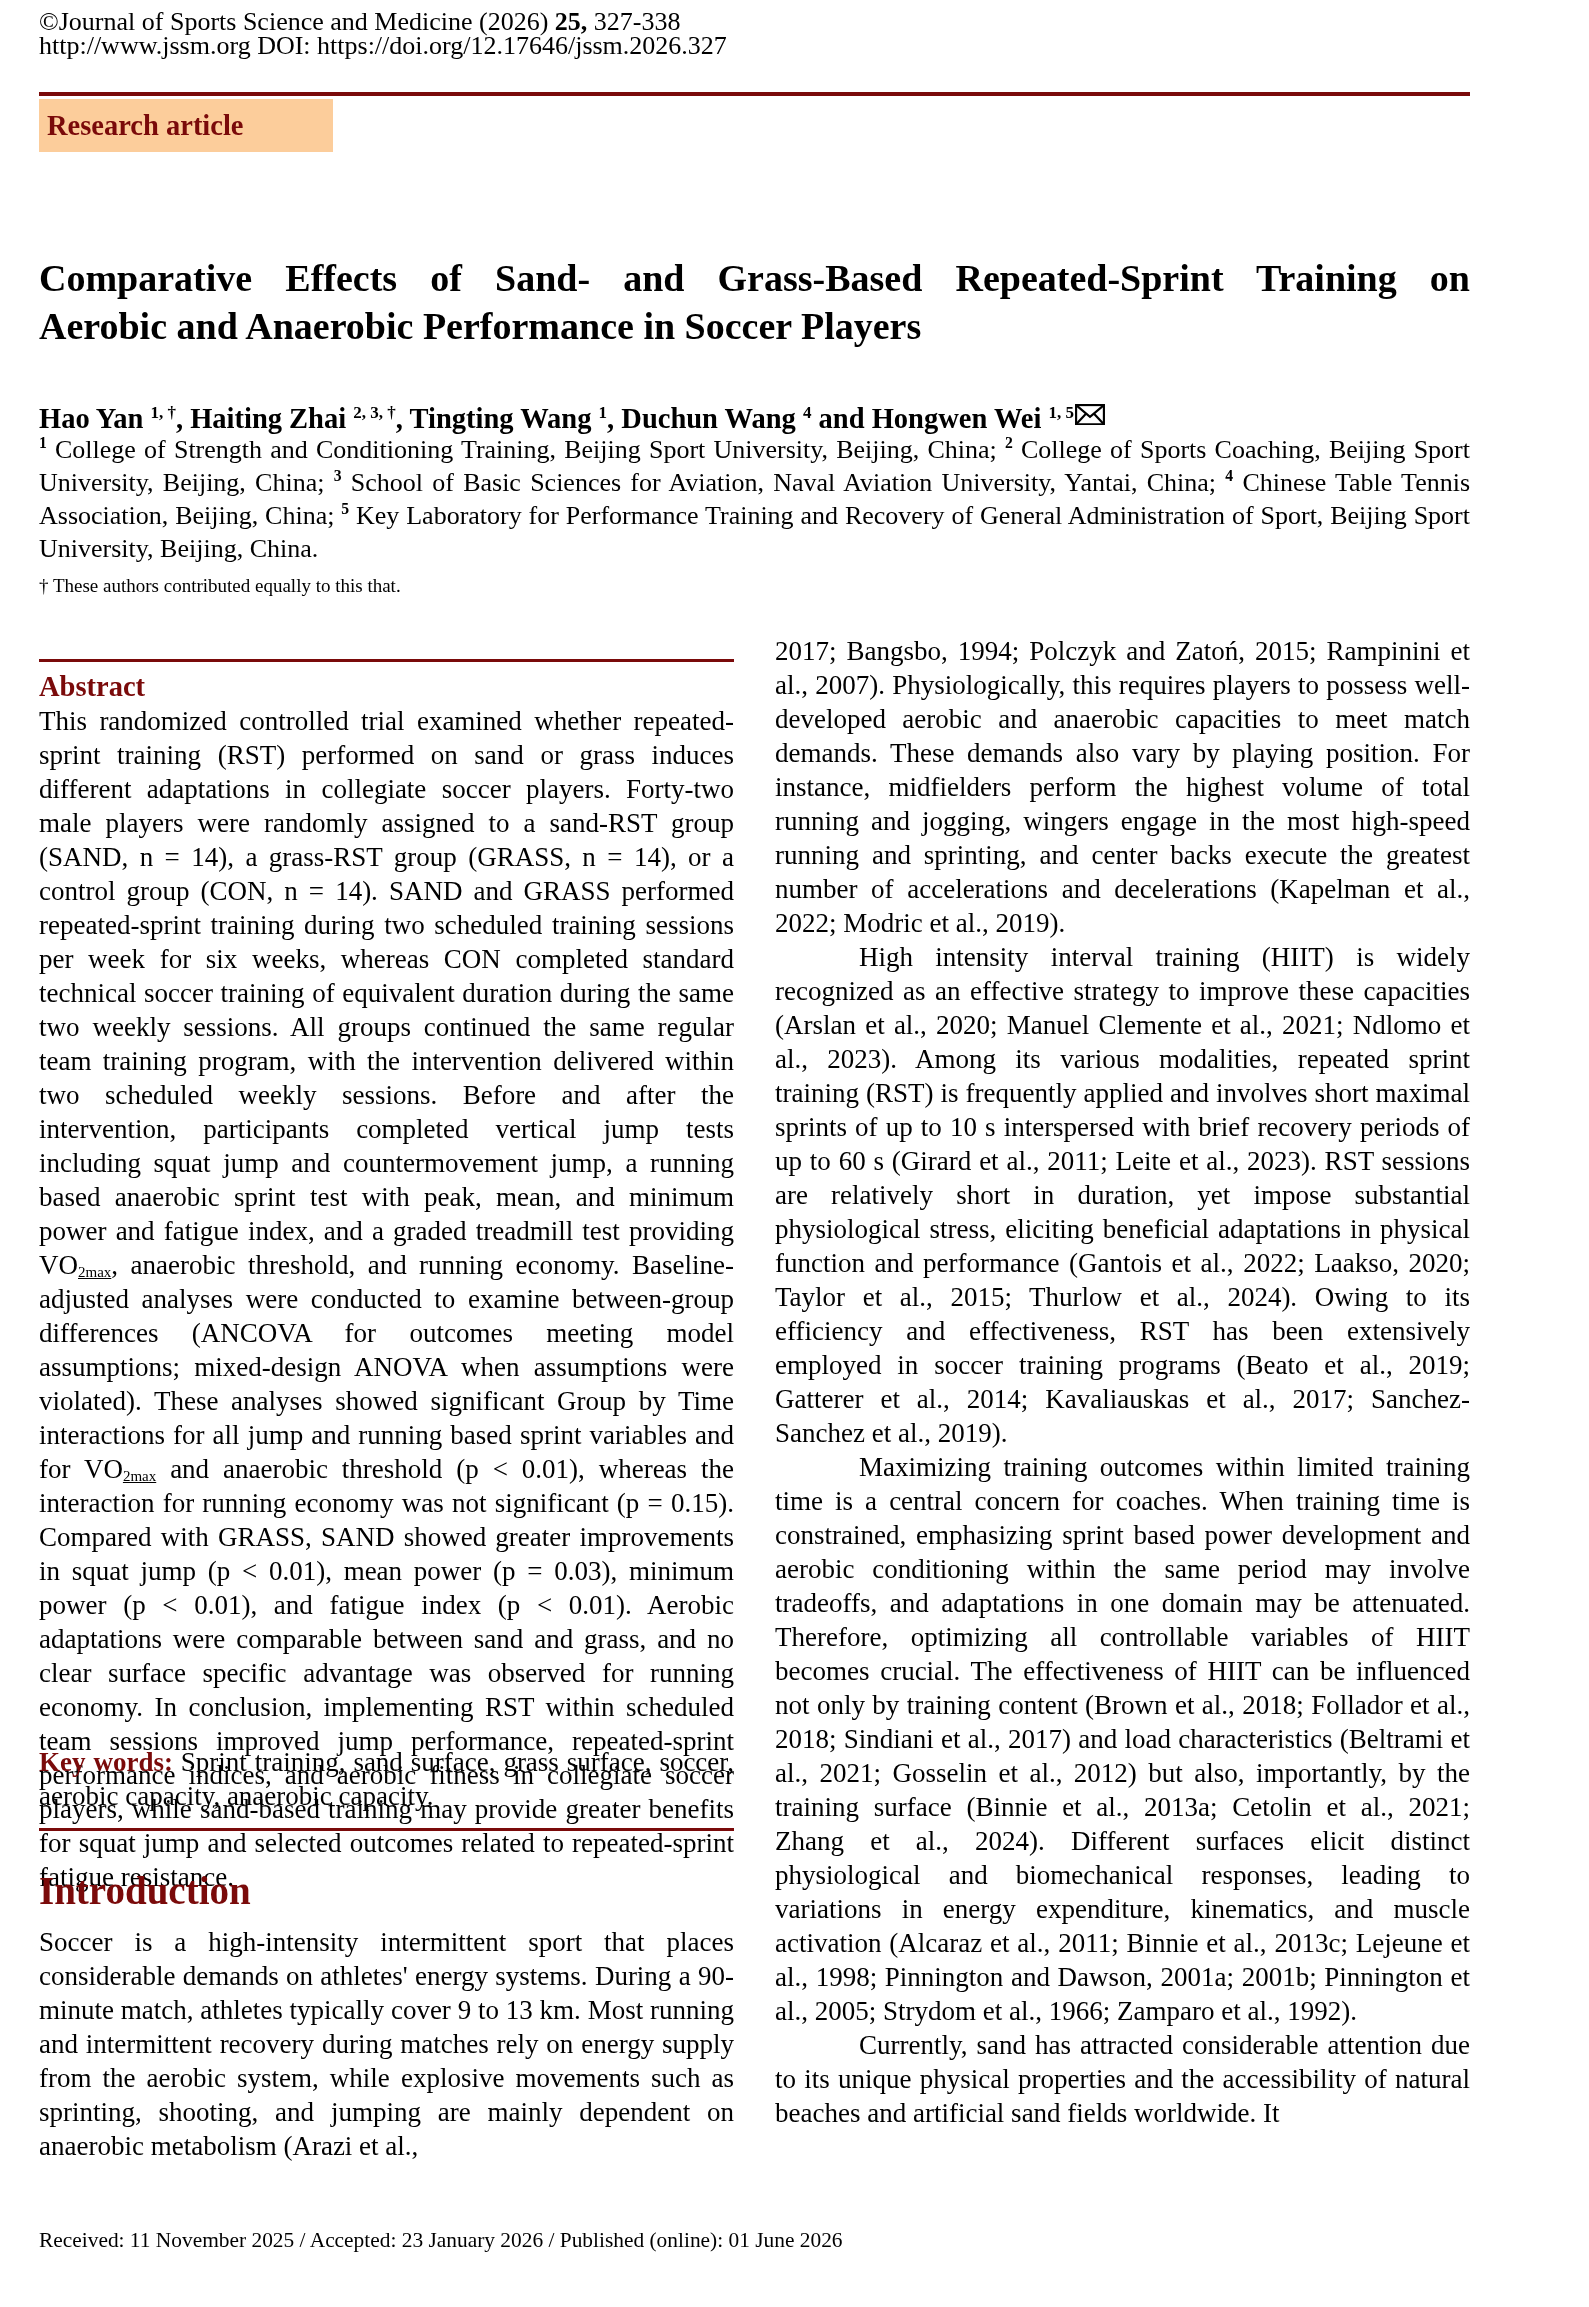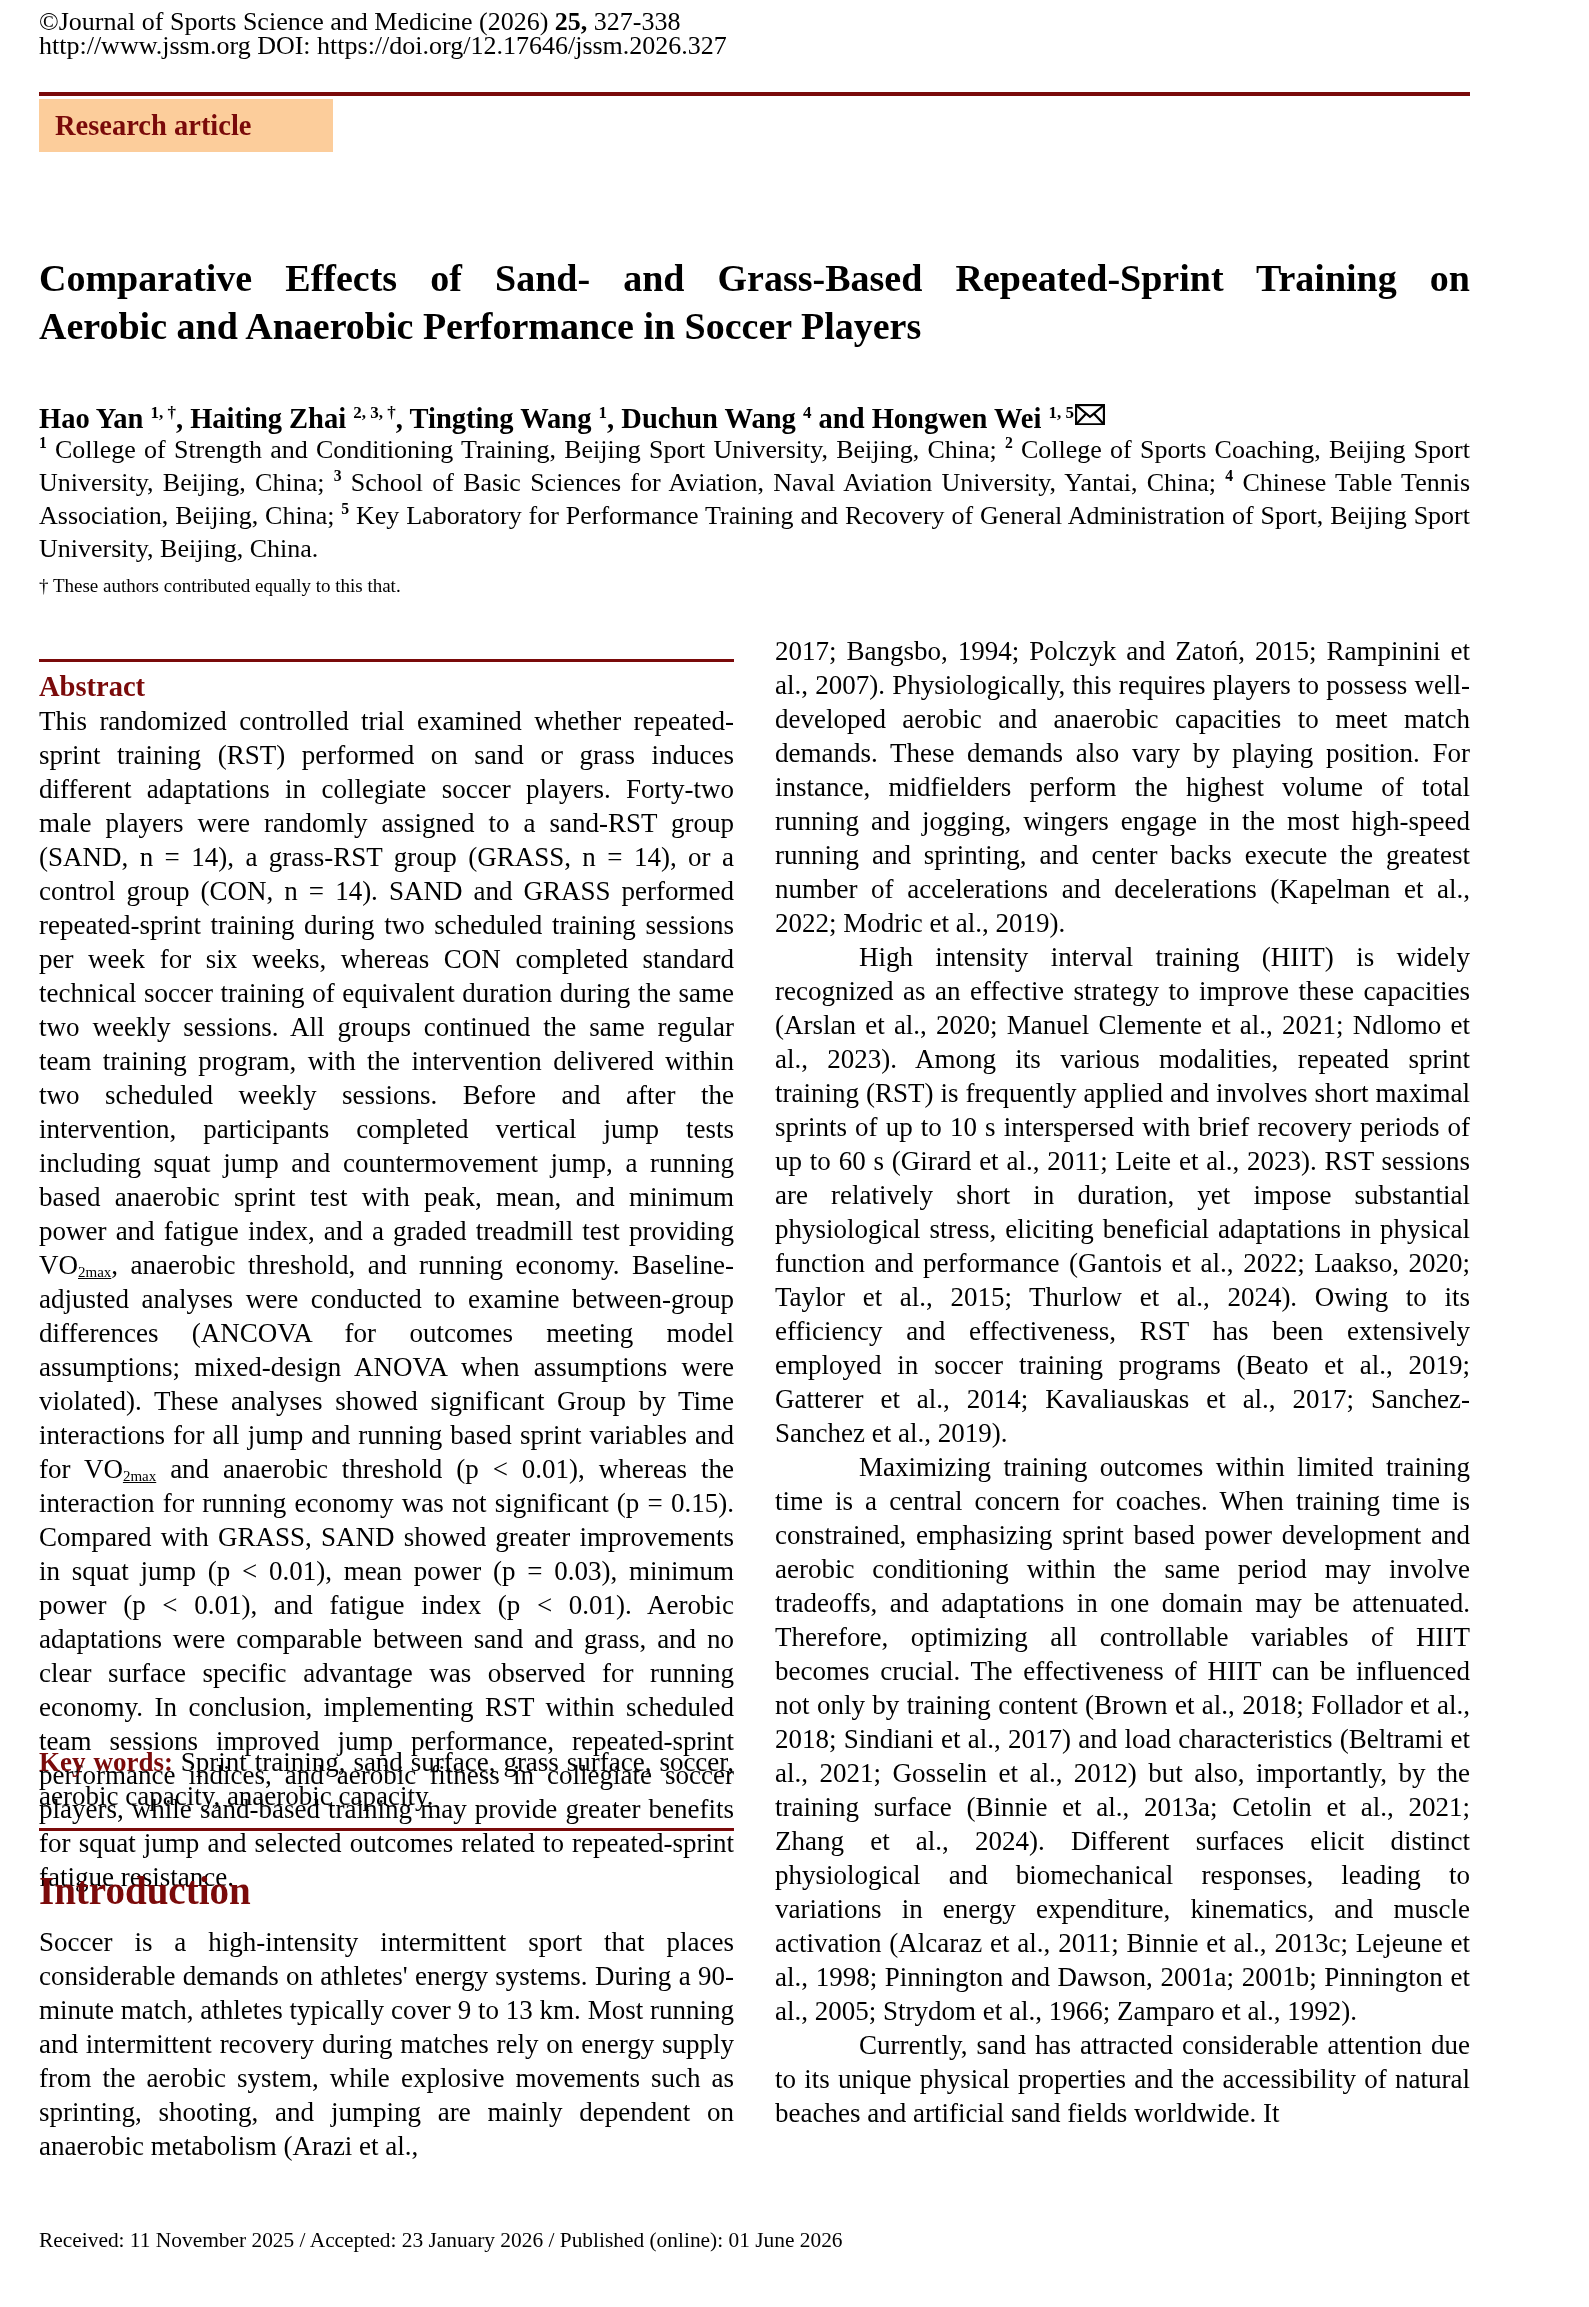--- a/index.html
+++ b/index.html
@@ -7,21 +7,21 @@
     width: 1590px; height: 2307px; position: relative; overflow: hidden;
     font-family: "Liberation Serif", "DejaVu Serif", serif; color: #000;
   }
   .journal-line {
     position: absolute; left: 39px; font-size: 26px; line-height: 24px; white-space: nowrap;
   }
   .journal-line b { font-weight: bold; }
   .rule { position: absolute; background: #7a0a0a; }
   .badge {
     position: absolute; left: 39px; top: 99px; width: 294px; height: 53px;
-    background: #fccd9b; box-sizing: border-box; padding-left: 16px;
+    background: #fccd9b; box-sizing: border-box; padding-left: 8px;
     display: flex; align-items: center;
   }
   .badge span { color: #7a0a0a; font-weight: bold; font-size: 28.5px; }
   .title {
     position: absolute; left: 39px; top: 254px; width: 1431px;
     font-weight: bold; font-size: 38px; line-height: 48px; text-align: justify;
     text-align-last: left; margin: 0;
   }
   .title .line1 { display: block; text-align: justify; text-align-last: justify; }
   .authors {

